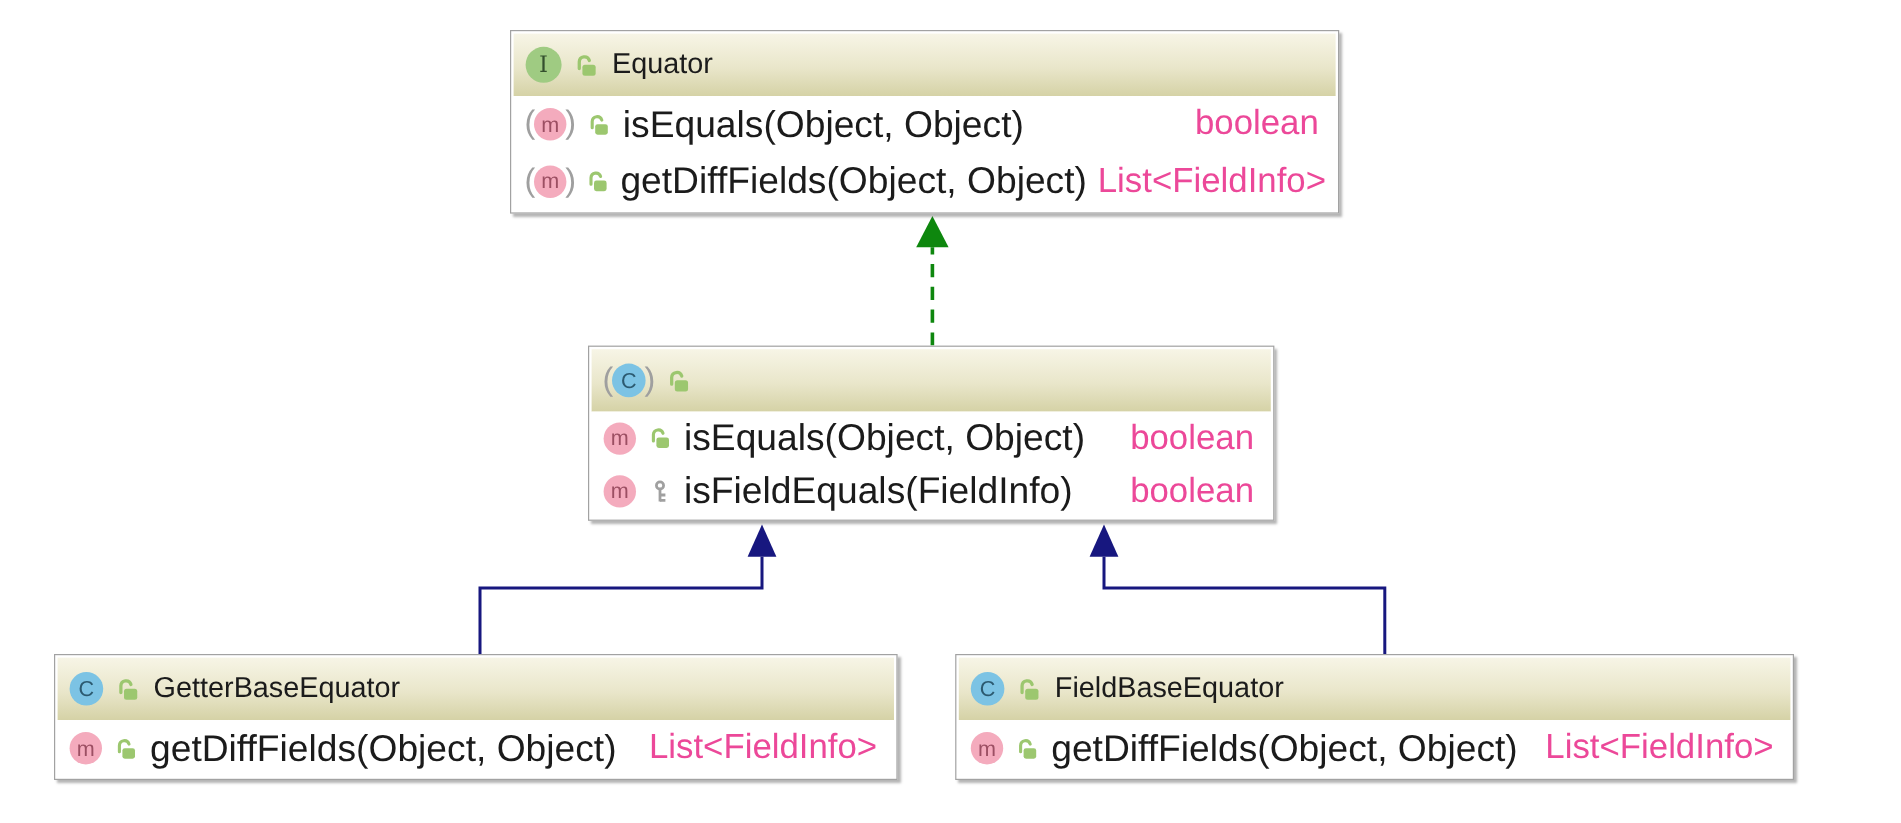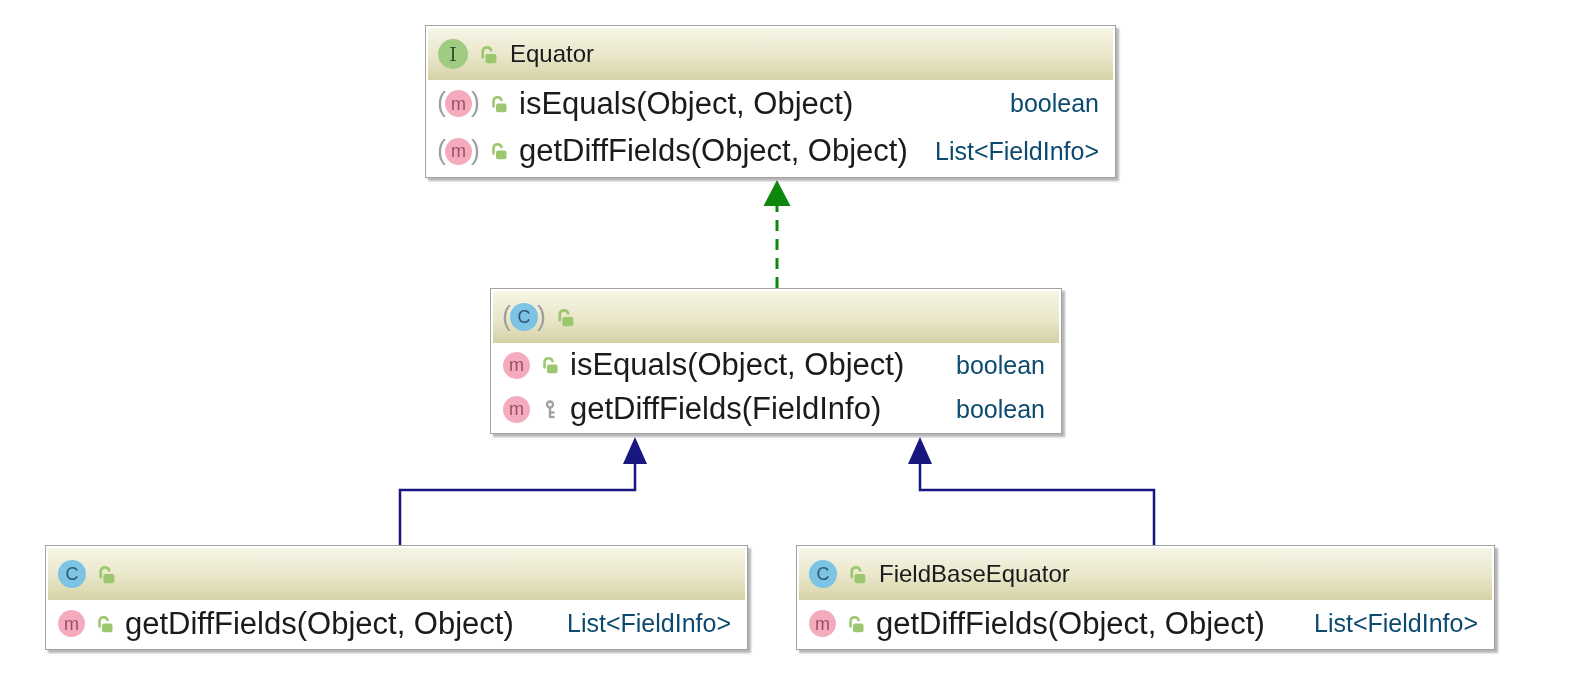--- a/index.html
+++ b/index.html
@@ -39,21 +39,21 @@
   .uml-row {
     flex:1 1 auto;
     background:#ffffff;
     display:flex;
     align-items:center;
     gap:9px;
     padding:0 14px 0 10px;
   }
   .title { font-size:24px; color:#1b1b1b; margin-left:2px; white-space:nowrap;text-align:right; }
   .mname { font-size:31px; color:#1b1b1b; white-space:nowrap; }
-  .mret  { font-size:25px; color:#0c4a6e; margin-left:auto; white-space:nowrap; }
+  .mret  { font-size:29px; color:#ec4899; margin-left:auto; white-space:nowrap; }
 
   .badge { display:inline-flex; align-items:center; }
   .paren {
     color:#9f9f9f; font-size:27px; line-height:1;
     font-weight:400; margin:0 -1px; transform:translateY(-1px);
   }
   .circle {
     display:inline-flex; align-items:center; justify-content:center;
     border-radius:50%; line-height:1;
   }
@@ -161,36 +161,37 @@
         <span class="circle method-circle">m</span>
       </span>
       <span class="vis">
         <svg width="18" height="21" viewBox="0 0 18 20">
           <circle cx="9" cy="5" r="3" fill="none" stroke="#a0a0a0" stroke-width="2.3"></circle>
           <line x1="9" y1="8" x2="9" y2="18.5" stroke="#a0a0a0" stroke-width="2.3"></line>
           <line x1="9" y1="13" x2="13.5" y2="13" stroke="#a0a0a0" stroke-width="2.3"></line>
           <line x1="9" y1="17.5" x2="13.5" y2="17.5" stroke="#a0a0a0" stroke-width="2.3"></line>
         </svg>
       </span>
-      <span class="mname">getDiffFields(FieldInfo)</span>
+      <span class="mname">isFieldEquals(FieldInfo)</span>
       <span class="mret">boolean</span>
     </div>
   </div>
 
   <div class="uml-box" style="left:45px; top:545px; width:703px; height:105px;">
     <div class="uml-header">
       <span class="badge">
         <span class="circle class-circle">C</span>
       </span>
       <span class="vis">
         <svg width="21" height="21" viewBox="0 0 20 20">
           <path d="M4.5 12.5 V7.2 a4.1 4.1 0 0 1 8 -1.1" fill="none" stroke="#9cc76f" stroke-width="2.6" stroke-linecap="round"></path>
           <rect x="7" y="9.5" width="10.5" height="8.8" rx="2" fill="#9cc76f"></rect>
         </svg>
       </span>
+      <span class="title">GetterBaseEquator</span>
     </div>
     <div class="uml-row">
       <span class="badge">
         <span class="circle method-circle">m</span>
       </span>
       <span class="vis">
         <svg width="20" height="20" viewBox="0 0 20 20">
           <path d="M4.5 12.5 V7.2 a4.1 4.1 0 0 1 8 -1.1" fill="none" stroke="#9cc76f" stroke-width="2.6" stroke-linecap="round"></path>
           <rect x="7" y="9.5" width="10.5" height="8.8" rx="2" fill="#9cc76f"></rect>
         </svg>

